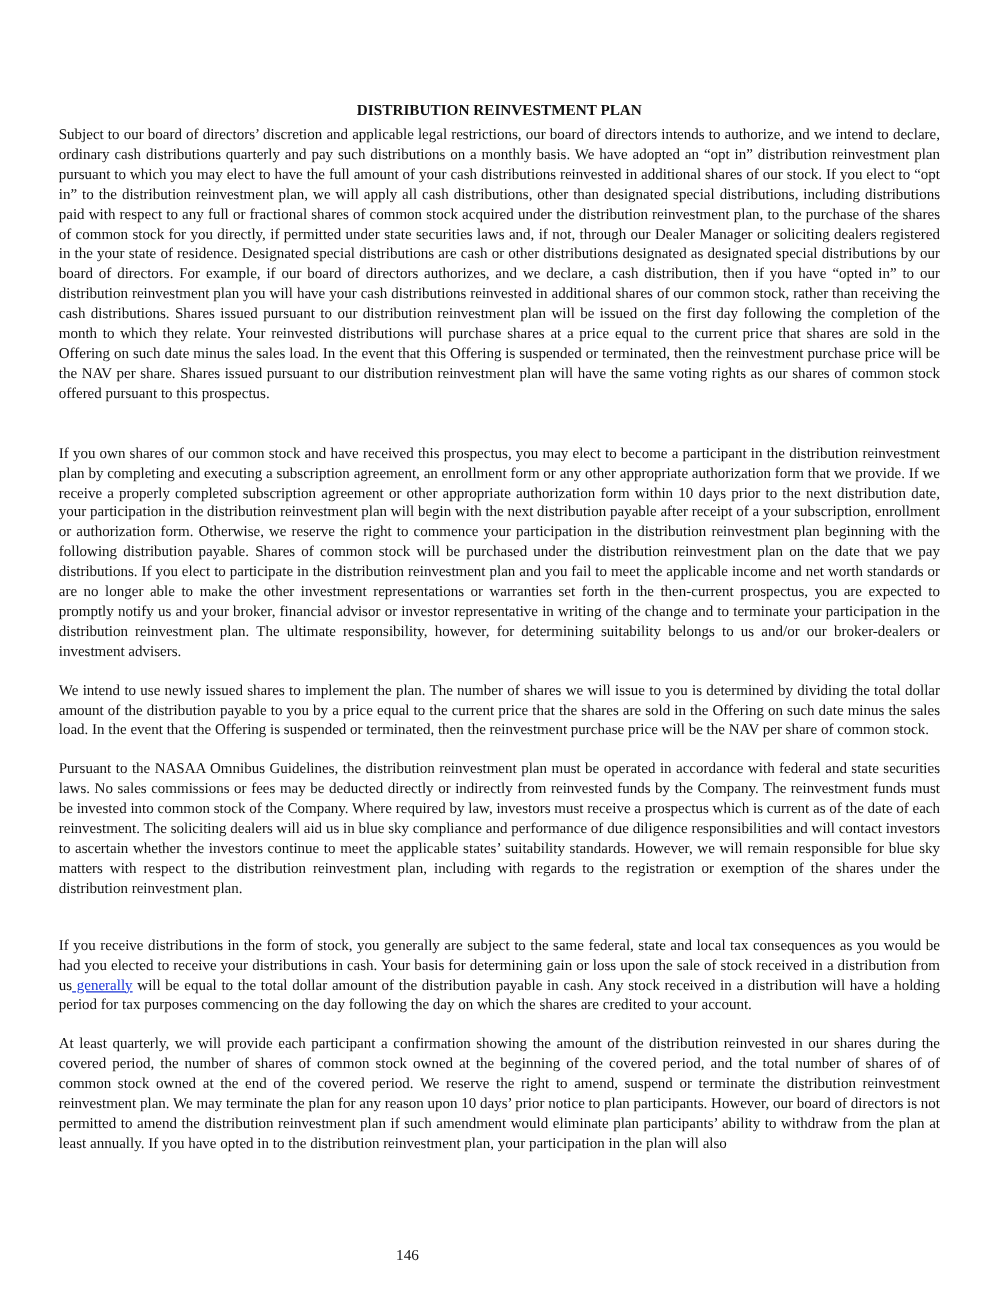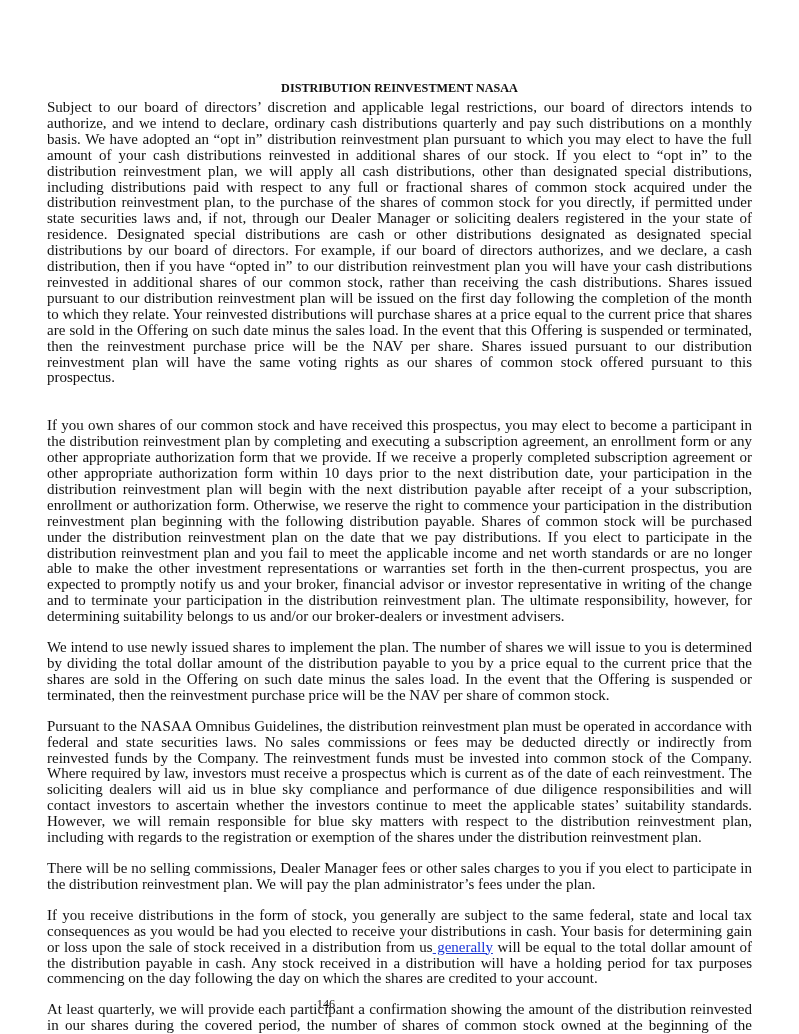--- a/index.html
+++ b/index.html
@@ -24,21 +24,21 @@
     .title {
       text-align: center;
       font-weight: bold;
       font-size: 12.2px;
       line-height: 16px;
       margin: 0 0 4px 0;
       letter-spacing: 0px;
     }
     p {
       margin: 0;
-      font-size: 15px;
+      font-size: 12px;
       line-height: 15.9px;
       text-align: justify;
       text-align-last: left;
     }
     .gap-big { height: 32px; }
     .gap { height: 15px; }
     a.link {
       color: #1a35d6;
     }
     .page-number {
@@ -48,35 +48,34 @@
       top: 996px;
       text-align: center;
       font-size: 12.2px;
       line-height: 16px;
     }
   </style>
 </head>
 <body>
 
 <div class="page">
-  <div class="title">DISTRIBUTION REINVESTMENT NASAA</div>
+  <div class="title">DISTRIBUTION REINVESTMENT PLAN</div>
 
   <p>Subject to our board of directors’ discretion and applicable legal restrictions, our board of directors intends to authorize, and we intend to declare, ordinary cash distributions quarterly and pay such distributions on a monthly basis. We have adopted an “opt in” distribution reinvestment plan pursuant to which you may elect to have the full amount of your cash distributions reinvested in additional shares of our stock. If you elect to “opt in” to the distribution reinvestment plan, we will apply all cash distributions, other than designated special distributions, including distributions paid with respect to any full or fractional shares of common stock acquired under the distribution reinvestment plan, to the purchase of the shares of common stock for you directly, if permitted under state securities laws and, if not, through our Dealer Manager or soliciting dealers registered in the your state of residence. Designated special distributions are cash or other distributions designated as designated special distributions by our board of directors. For example, if our board of directors authorizes, and we declare, a cash distribution, then if you have “opted in” to our distribution reinvestment plan you will have your cash distributions reinvested in additional shares of our common stock, rather than receiving the cash distributions. Shares issued pursuant to our distribution reinvestment plan will be issued on the first day following the completion of the month to which they relate. Your reinvested distributions will purchase shares at a price equal to the current price that shares are sold in the Offering on such date minus the sales load. In the event that this Offering is suspended or terminated, then the reinvestment purchase price will be the NAV per share. Shares issued pursuant to our distribution reinvestment plan will have the same voting rights as our shares of common stock offered pursuant to this prospectus.</p>
   <div class="gap-big"></div>
 
   <p>If you own shares of our common stock and have received this prospectus, you may elect to become a participant in the distribution reinvestment plan by completing and executing a subscription agreement, an enrollment form or any other appropriate authorization form that we provide. If we receive a properly completed subscription agreement or other appropriate authorization form within 10 days prior to the next distribution date, your participation in the distribution reinvestment plan will begin with the next distribution payable after receipt of a your subscription, enrollment or authorization form. Otherwise, we reserve the right to commence your participation in the distribution reinvestment plan beginning with the following distribution payable. Shares of common stock will be purchased under the distribution reinvestment plan on the date that we pay distributions. If you elect to participate in the distribution reinvestment plan and you fail to meet the applicable income and net worth standards or are no longer able to make the other investment representations or warranties set forth in the then-current prospectus, you are expected to promptly notify us and your broker, financial advisor or investor representative in writing of the change and to terminate your participation in the distribution reinvestment plan. The ultimate responsibility, however, for determining suitability belongs to us and/or our broker-dealers or investment advisers.</p>
   <div class="gap"></div>
 
   <p>We intend to use newly issued shares to implement the plan. The number of shares we will issue to you is determined by dividing the total dollar amount of the distribution payable to you by a price equal to the current price that the shares are sold in the Offering on such date minus the sales load. In the event that the Offering is suspended or terminated, then the reinvestment purchase price will be the NAV per share of common stock.</p>
   <div class="gap"></div>
 
   <p>Pursuant to the NASAA Omnibus Guidelines, the distribution reinvestment plan must be operated in accordance with federal and state securities laws. No sales commissions or fees may be deducted directly or indirectly from reinvested funds by the Company. The reinvestment funds must be invested into common stock of the Company. Where required by law, investors must receive a prospectus which is current as of the date of each reinvestment. The soliciting dealers will aid us in blue sky compliance and performance of due diligence responsibilities and will contact investors to ascertain whether the investors continue to meet the applicable states’ suitability standards. However, we will remain responsible for blue sky matters with respect to the distribution reinvestment plan, including with regards to the registration or exemption of the shares under the distribution reinvestment plan.</p>
   <div class="gap"></div>
 
-  <p>There will be no selling commissions, Dealer Manager fees or other sales charges to you if you elect to participate in the distribution reinvestment plan. We will pay the plan administrator’s fees under the plan.</p>
   <div class="gap"></div>
 
   <p><span>If you receive distributions in the form of stock, you generally are subject to the same federal, state and local tax consequences as you would be had you elected to receive your distributions in cash. Your basis for determining gain or loss upon the sale of stock received in a distribution from us</span><a class="link" href="#" style="color: rgb(26, 53, 214);"> generally</a><span> will be equal to the total dollar amount of the distribution payable in cash. Any stock received in a distribution will have a holding period for tax purposes commencing on the day following the day on which the shares are credited to your account.</span></p>
   <div class="gap"></div>
 
   <p>At least quarterly, we will provide each participant a confirmation showing the amount of the distribution reinvested in our shares during the covered period, the number of shares of common stock owned at the beginning of the covered period, and the total number of shares of of common stock owned at the end of the covered period. We reserve the right to amend, suspend or terminate the distribution reinvestment reinvestment plan. We may terminate the plan for any reason upon 10 days’ prior notice to plan participants. However, our board of directors is not permitted to amend the distribution reinvestment plan if such amendment would eliminate plan participants’ ability to withdraw from the plan at least annually. If you have opted in to the distribution reinvestment plan, your participation in the plan will also</p>
 </div>
 
 <div class="page-number">146</div>
 

